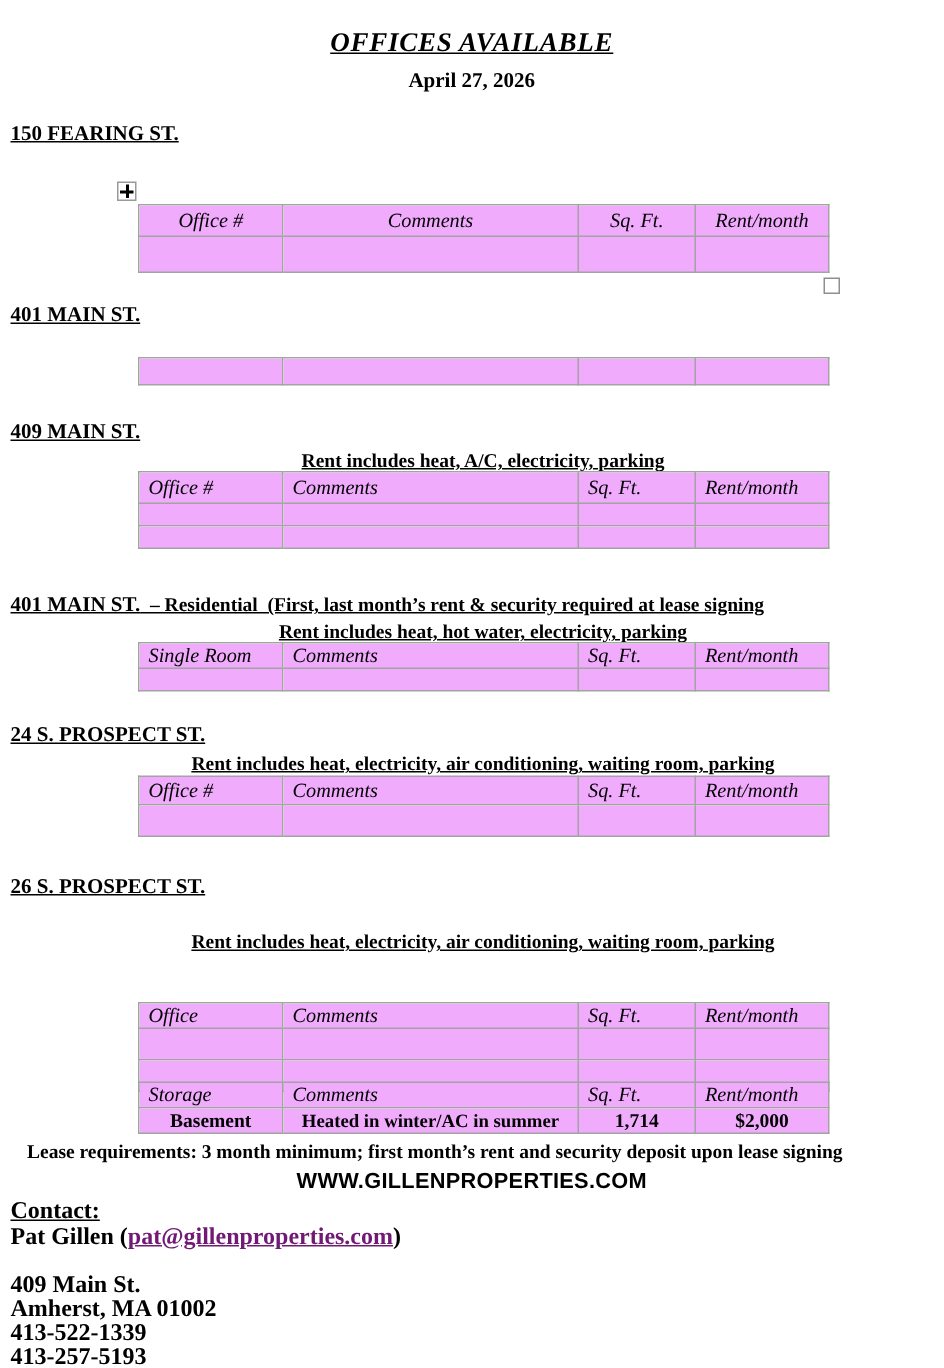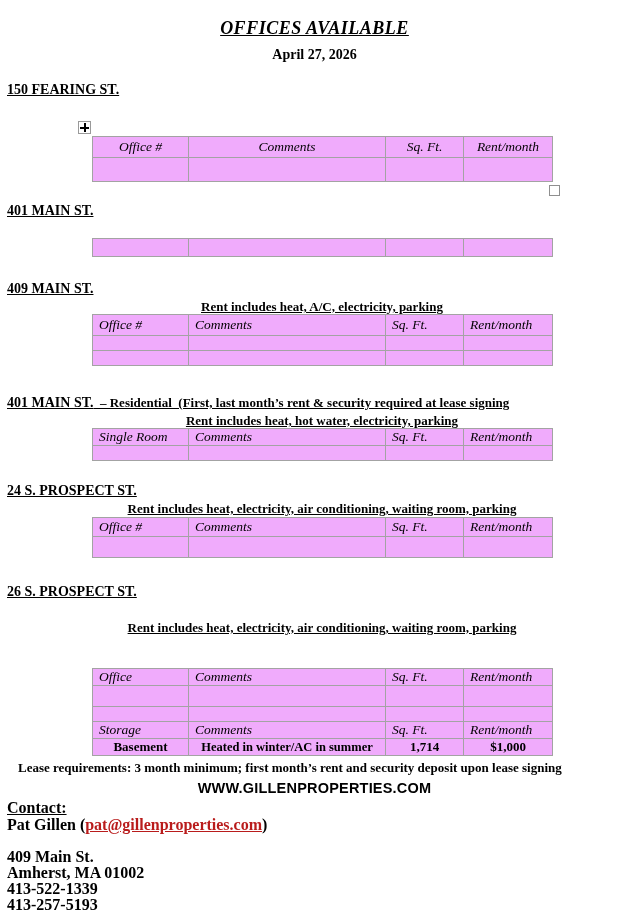--- a/index.html
+++ b/index.html
@@ -64,21 +64,21 @@
   .lease{
     left:18px;top:760px;width:618px;
     font-size:13px;font-weight:bold;white-space:nowrap;
   }
   .www{
     top:780px;font-size:14.5px;font-weight:bold;
     font-family:"Liberation Sans", sans-serif;letter-spacing:.2px;
   }
   .contact-line{left:7px;font-size:16px;font-weight:bold;white-space:nowrap;}
   .contact-label{text-decoration:underline;}
-  .email-link{color:#b91c1c;text-decoration:underline;font-weight:bold;cursor:pointer;}
+  .email-link{color:#701a75;text-decoration:underline;font-weight:bold;cursor:pointer;}
 </style>
 </head>
 <body>
 
 <div class="page">
 
   <div class="abs center title">OFFICES AVAILABLE</div>
   <div class="abs center date">April 27, 2026</div>
 
   <div class="abs sech" style="top:82px">150 FEARING ST.</div>
@@ -248,21 +248,21 @@
         <tr class="hdr" style="height:15px">
       <td>Storage</td>
       <td>Comments</td>
       <td>Sq. Ft.</td>
       <td>Rent/month</td>
     </tr>
     <tr class="storage-row" style="height:17px">
       <td>Basement</td>
       <td class="cmt">Heated in winter/AC in summer</td>
       <td>1,714</td>
-      <td>$1,000</td>
+      <td>$2,000</td>
     </tr>
   </tbody>
     </table>
 
   <div class="abs lease">Lease requirements: 3 month minimum; first month’s rent and security deposit upon lease signing</div>
   <div class="abs center www">WWW.GILLENPROPERTIES.COM</div>
 
   <div class="abs contact-line contact-label" style="top:799px">Contact:</div>
   <div class="abs contact-line" style="top:816px"><span>Pat Gillen (</span><a class="email-link" href="#">pat@gillenproperties.com</a><span>)</span></div>
   <div class="abs contact-line" style="top:848px">409 Main St.</div>

